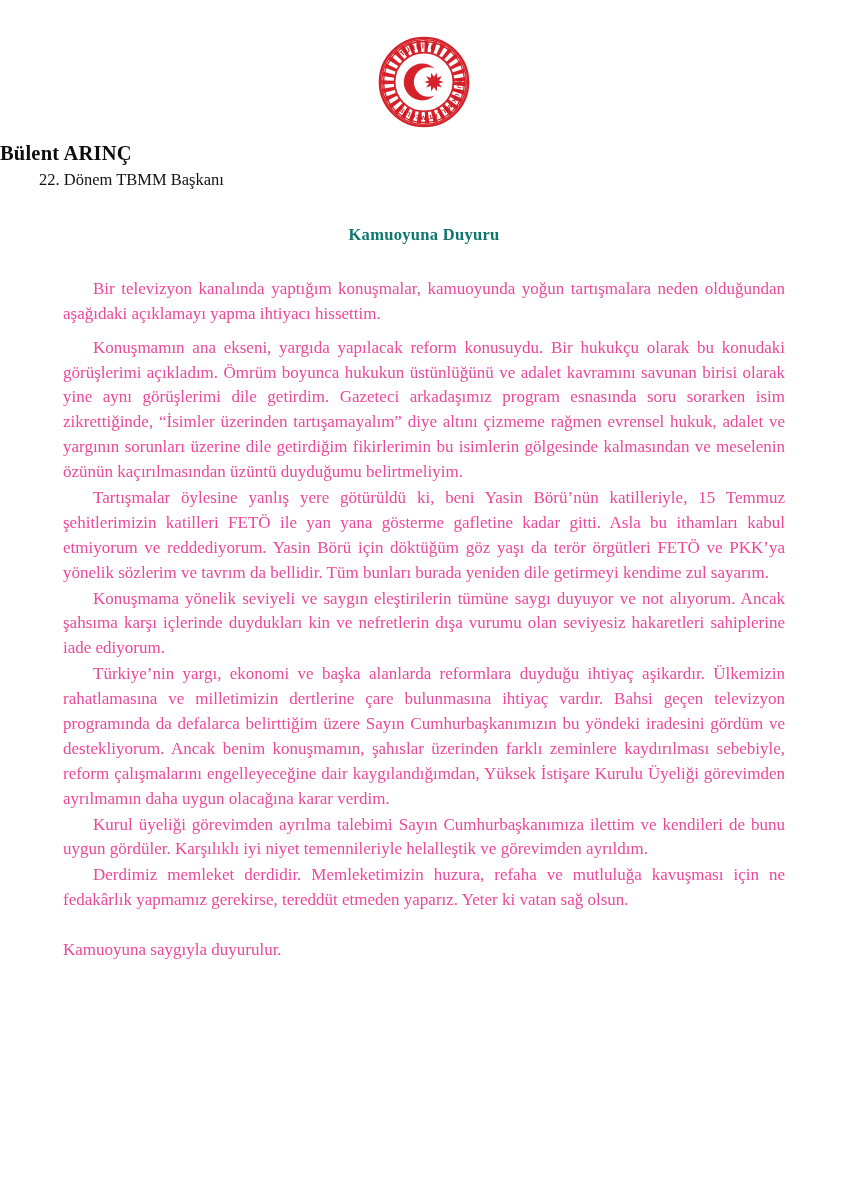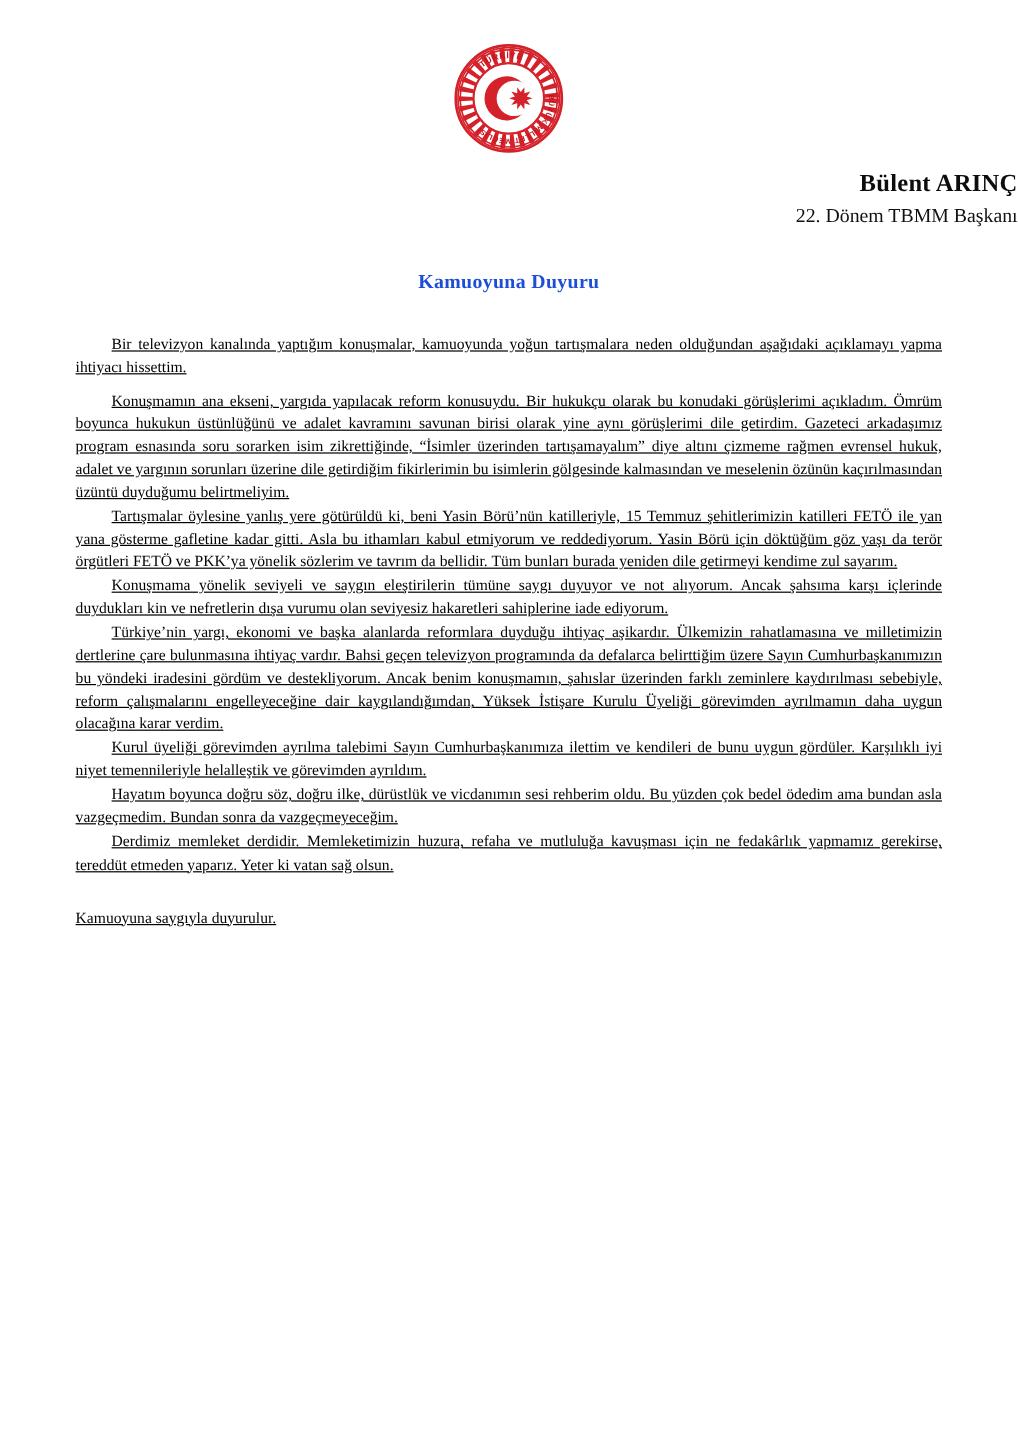--- a/index.html
+++ b/index.html
@@ -34,21 +34,21 @@
   }
   .emblem {
     width: 92px;
     height: 92px;
     position: relative;
   }
   .emblem svg { display: block; }
 
   
   .name-block {
-    text-align: right;
+    text-align: left;
     margin-top: 14px;
   }
   .person-name {
     font-family: "Liberation Serif", "DejaVu Serif", serif;
     font-weight: bold;
     font-size: 20.5px;
     letter-spacing: 0.2px;
     line-height: 1.15;
     color: #0d0d0d;
   }
@@ -59,39 +59,38 @@
     margin-top: 3px;
     color: #111111;
     padding-left: 39px;
   }
   .doc-heading {
     text-align: center;
     font-weight: bold;
     font-size: 16.5px;
     letter-spacing: 0.3px;
     margin-top: 34px;
-    color: #1d4ed8;
+    color: #0f766e;
   }
 
   
   .body-text {
     margin: 0 auto;
     width: 722px;
     padding-top: 23px;
   }
   .para {
     text-align: justify;
     text-justify: inter-word;
-    font-size: 13px;
+    font-size: 17px;
     line-height: 1.465;
     text-indent: 30px;
     margin: 0 0 1px 0;
-    color: #000000;
+    color: #ec4899;
     hyphens: none;
-    text-decoration: underline;
   }
   .para.gap-before { margin-top: 9px; }
   .para.closing {
     text-indent: 0;
     margin-top: 25px;
   }
 </style>
 </head>
 <body>
 
@@ -138,18 +137,17 @@
 
   <div class="doc-heading">Kamuoyuna Duyuru</div>
 
   <div class="body-text">
     <p class="para gap-before">Bir televizyon kanalında yaptığım konuşmalar, kamuoyunda yoğun tartışmalara neden olduğundan aşağıdaki açıklamayı yapma ihtiyacı hissettim.</p>
     <p class="para gap-before">Konuşmamın ana ekseni, yargıda yapılacak reform konusuydu. Bir hukukçu olarak bu konudaki görüşlerimi açıkladım. Ömrüm boyunca hukukun üstünlüğünü ve adalet kavramını savunan birisi olarak yine aynı görüşlerimi dile getirdim. Gazeteci arkadaşımız program esnasında soru sorarken isim zikrettiğinde, “İsimler üzerinden tartışamayalım” diye altını çizmeme rağmen evrensel hukuk, adalet ve yargının sorunları üzerine dile getirdiğim fikirlerimin bu isimlerin gölgesinde kalmasından ve meselenin özünün kaçırılmasından üzüntü duyduğumu belirtmeliyim.</p>
     <p class="para">Tartışmalar öylesine yanlış yere götürüldü ki, beni Yasin Börü’nün katilleriyle, 15 Temmuz şehitlerimizin katilleri FETÖ ile yan yana gösterme gafletine kadar gitti. Asla bu ithamları kabul etmiyorum ve reddediyorum. Yasin Börü için döktüğüm göz yaşı da terör örgütleri FETÖ ve PKK’ya yönelik sözlerim ve tavrım da bellidir. Tüm bunları burada yeniden dile getirmeyi kendime zul sayarım.</p>
     <p class="para">Konuşmama yönelik seviyeli ve saygın eleştirilerin tümüne saygı duyuyor ve not alıyorum. Ancak şahsıma karşı içlerinde duydukları kin ve nefretlerin dışa vurumu olan seviyesiz hakaretleri sahiplerine iade ediyorum.</p>
     <p class="para">Türkiye’nin yargı, ekonomi ve başka alanlarda reformlara duyduğu ihtiyaç aşikardır. Ülkemizin rahatlamasına ve milletimizin dertlerine çare bulunmasına ihtiyaç vardır. Bahsi geçen televizyon programında da defalarca belirttiğim üzere Sayın Cumhurbaşkanımızın bu yöndeki iradesini gördüm ve destekliyorum. Ancak benim konuşmamın, şahıslar üzerinden farklı zeminlere kaydırılması sebebiyle, reform çalışmalarını engelleyeceğine dair kaygılandığımdan, Yüksek İstişare Kurulu Üyeliği görevimden ayrılmamın daha uygun olacağına karar verdim.</p>
     <p class="para">Kurul üyeliği görevimden ayrılma talebimi Sayın Cumhurbaşkanımıza ilettim ve kendileri de bunu uygun gördüler. Karşılıklı iyi niyet temennileriyle helalleştik ve görevimden ayrıldım.</p>
-    <p class="para">Hayatım boyunca doğru söz, doğru ilke, dürüstlük ve vicdanımın sesi rehberim oldu. Bu yüzden çok bedel ödedim ama bundan asla vazgeçmedim. Bundan sonra da vazgeçmeyeceğim.</p>
     <p class="para">Derdimiz memleket derdidir. Memleketimizin huzura, refaha ve mutluluğa kavuşması için ne fedakârlık yapmamız gerekirse, tereddüt etmeden yaparız. Yeter ki vatan sağ olsun.</p>
     <p class="para closing">Kamuoyuna saygıyla duyurulur.</p>
   </div>
 
 </div>
 
 </body></html>

